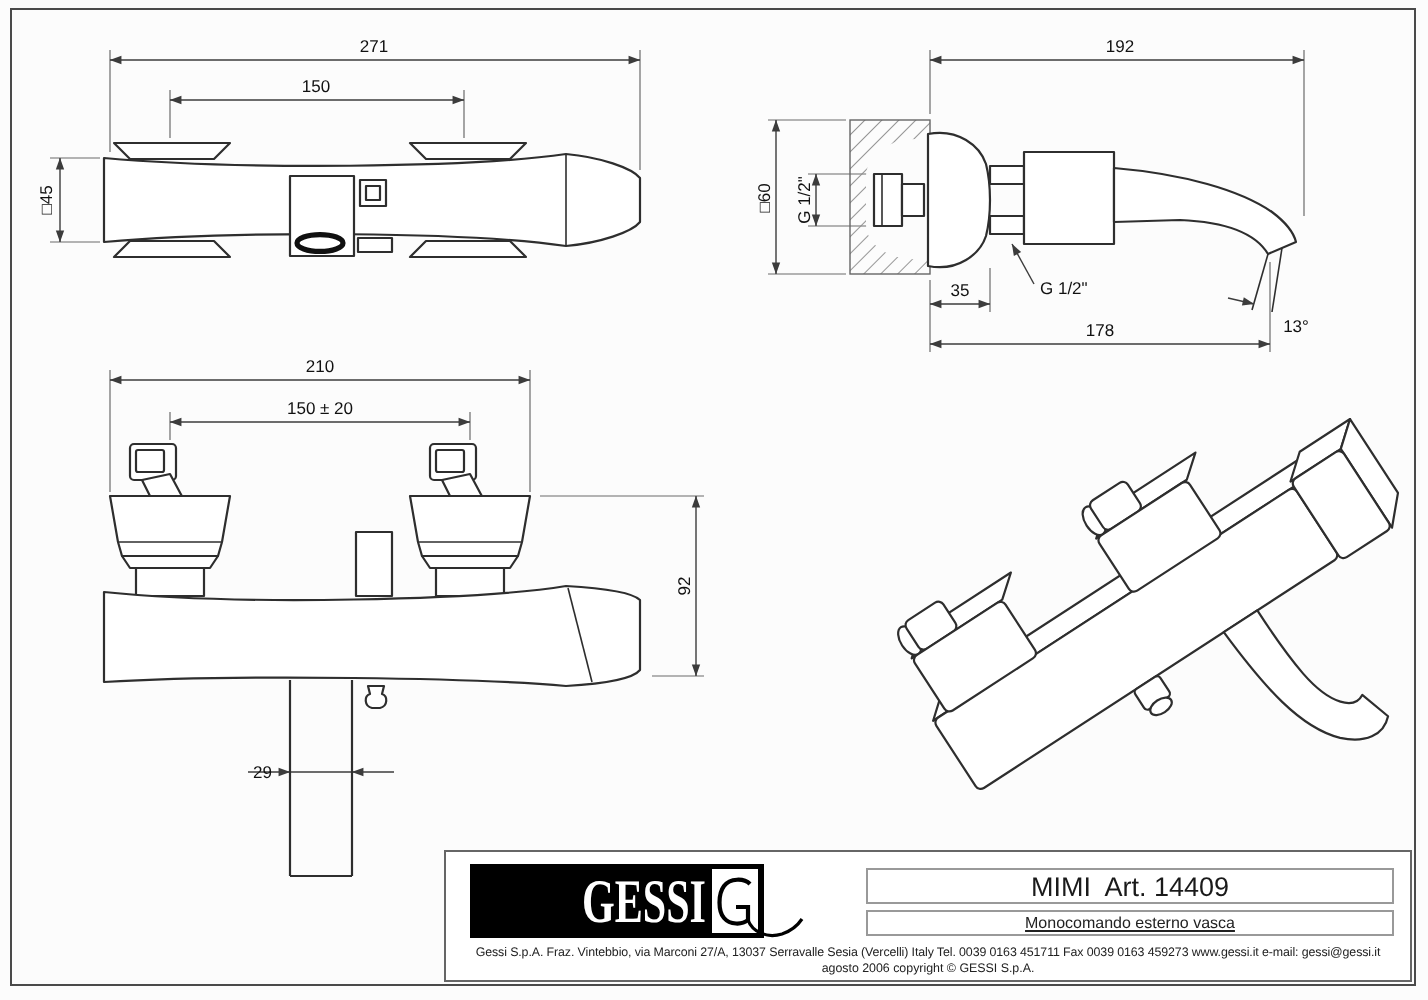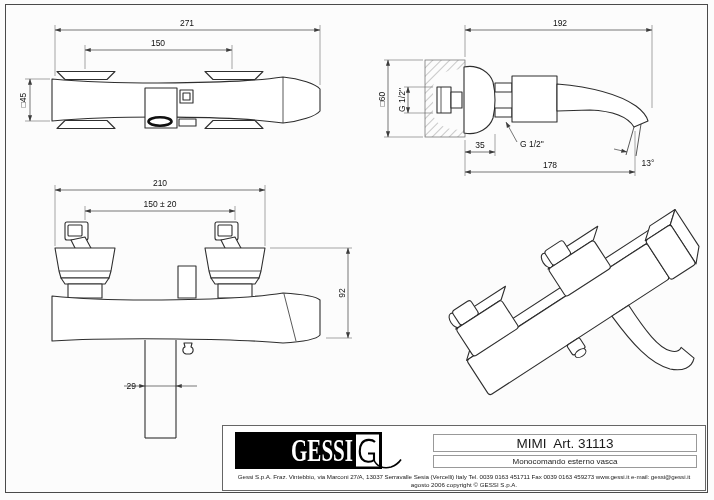--- a/index.html
+++ b/index.html
@@ -16,21 +16,21 @@
   .dtxt-s{font:8.5px "Liberation Sans",sans-serif;fill:#111;text-anchor:start;}
   .dtxt-e{font:8.5px "Liberation Sans",sans-serif;fill:#111;text-anchor:end;}
 
   .titleblock{position:absolute;left:222px;top:425px;width:484px;height:66px;
               border:1px solid #666;background:#fff;box-sizing:border-box;z-index:5;}
   .tb-top{display:flex;align-items:center;padding:6px 8px 0 12px;}
   .tb-logo{width:176px;height:38px;flex:0 0 auto;}
   .tb-boxes{flex:1;margin-left:22px;display:flex;flex-direction:column;}
   .tb-box{border:1px solid #999;text-align:center;box-sizing:border-box;background:#fff;}
   .tb-name{height:18px;line-height:17px;font-size:13.5px;color:#1a1a1a;white-space:pre;}
-  .tb-desc{height:13px;line-height:12px;font-size:8px;color:#222;margin-top:3px;}
+  .tb-desc{height:13px;line-height:12px;font-size:8px;color:#222;margin-top:3px;text-decoration:underline;}
   .tb-footer{margin-top:3px;text-align:center;color:#222;}
   .tb-footer .l1{font-size:6.2px;white-space:nowrap;letter-spacing:-0.05px;}
   .tb-footer .l2{font-size:6.2px;margin-top:1px;}
 </style>
 </head>
 <body>
 
 <div class="page">
   <div class="frame"></div>
 
@@ -187,21 +187,21 @@
       <svg class="tb-logo" width="176" height="38" viewBox="0 0 176 38">
         <rect x="0" y="0" width="147" height="37" fill="#000"></rect>
         <text x="118" y="29" text-anchor="end" textLength="62" lengthAdjust="spacingAndGlyphs" font-family="'Liberation Serif', serif" font-size="31" font-weight="bold" fill="#fff">GESSI</text>
         <rect x="121" y="2.5" width="23" height="32" fill="#fff"></rect>
         <g>
           <path d="M140,10 C137,7 130,7 127,11 C124,15 124,23.5 127,27 C130,30.5 136,30.5 139,28 L139,21.5 L133,21.5" fill="none" stroke="#000" stroke-width="2.1"></path>
           <path d="M139,28 C141,33.5 148,37.5 156,35 C161,33.3 164,30.5 166,27.5" fill="none" stroke="#000" stroke-width="1.6"></path>
         </g>
       </svg>
       <div class="tb-boxes">
-        <div class="tb-box tb-name">MIMI  Art. 31113</div>
+        <div class="tb-box tb-name">MIMI  Art. 14409</div>
         <div class="tb-box tb-desc">Monocomando esterno vasca</div>
       </div>
     </div>
     <div class="tb-footer">
       <div class="l1">Gessi S.p.A. Fraz. Vintebbio, via Marconi 27/A, 13037 Serravalle Sesia  (Vercelli) Italy Tel. 0039 0163 451711 Fax 0039 0163 459273 www.gessi.it  e-mail: gessi@gessi.it</div>
       <div class="l2">agosto 2006 copyright © GESSI S.p.A.</div>
     </div>
   </div>
 </div>
 

